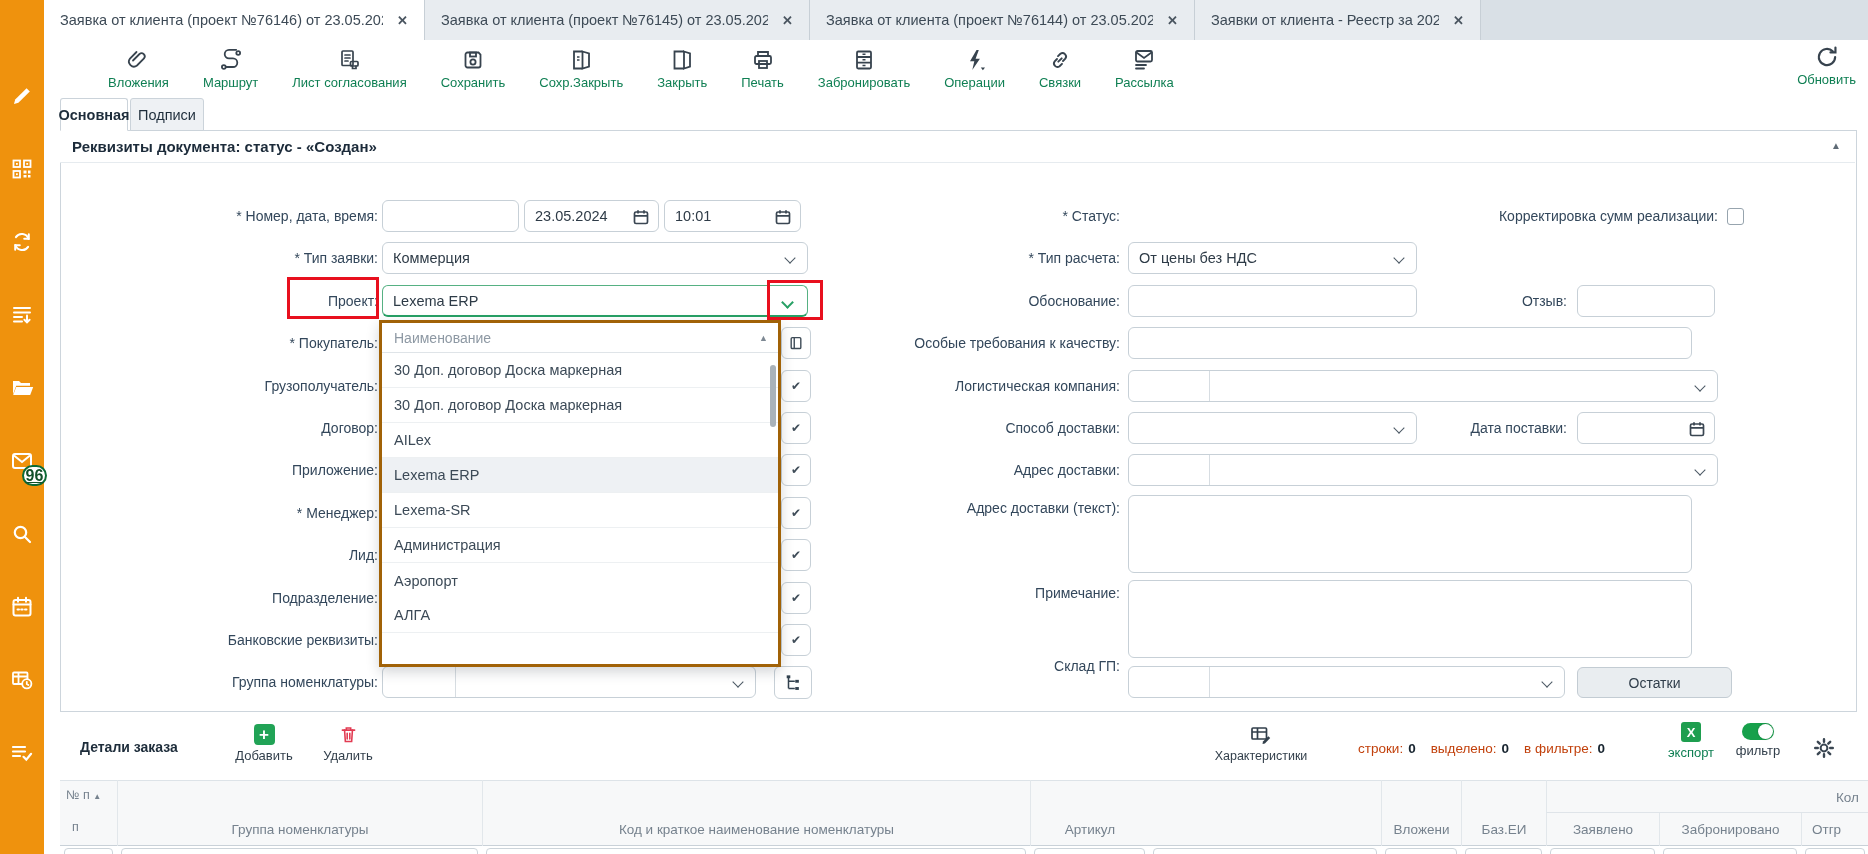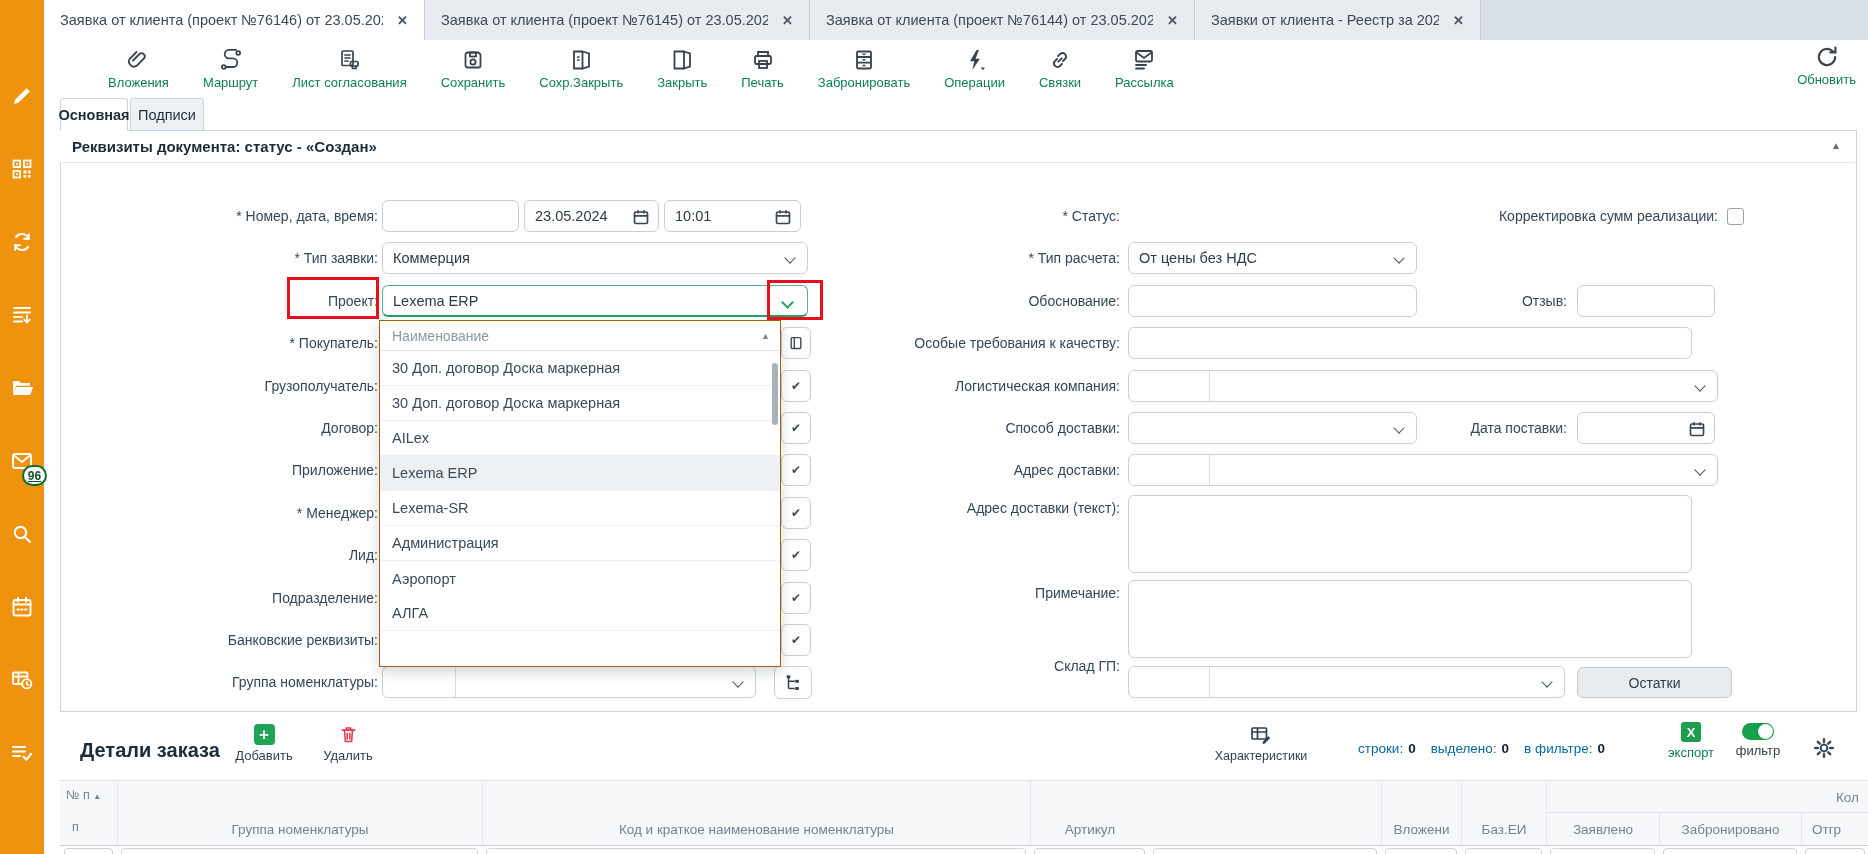--- a/index.html
+++ b/index.html
@@ -4,21 +4,21 @@
 <style>
   * { box-sizing: border-box; margin: 0; padding: 0; }
   html,body { background:#fff; font-family:"Liberation Sans", sans-serif; }
   #app { position:relative; width:1868px; height:854px; overflow:hidden; background:#fff; color:#33475b; font-size:14px; }
   .abs { position:absolute; }
   svg { display:block; }
 
   
   .sidebar { position:absolute; left:0; top:0; width:44px; height:854px; background:#ef920d; display:flex; flex-direction:column; align-items:center; padding-top:84px; gap:49px; z-index:9; }
   .sicon { width:24px; height:24px; color:#fff; position:relative; cursor:pointer; }
-  .mail-badge { position:absolute; right:-13px; bottom:-13px; min-width:25px; height:21px; background:#fff; border:2px solid #0d6b36; border-radius:11px; color:#13502a; font-size:12px; font-weight:bold; display:flex; align-items:center; justify-content:center;text-decoration:underline; }
+  .mail-badge { position:absolute; right:-13px; bottom:-13px; min-width:25px; height:21px; background:#fff; border:2px solid #0d6b36; border-radius:11px; color:#13502a; font-size:16px; font-weight:bold; display:flex; align-items:center; justify-content:center;text-decoration:underline; }
 
   
   .tabbar { position:absolute; left:44px; top:0; width:1824px; height:40px; background:#d9e0e6; display:flex; }
   .wtab { height:40px; display:flex; align-items:center; padding:0 16px; background:#e8ecf0; border-right:1px solid #c7cfd6; font-size:14.5px; color:#3d4a56; cursor:pointer; }
   .wtab.active { background:#fff; }
   .wtab .ttl { white-space:nowrap; overflow:hidden; }
   .wtab .x { margin-left:14px; color:#4a5560; font-size:13px; font-weight:bold; cursor:pointer; }
 
   
   .toolbar { position:absolute; left:44px; top:40px; width:1824px; height:57px; background:#fff; display:flex; align-items:center; padding-left:64px; gap:34px; }
@@ -44,39 +44,39 @@
   .chev { position:absolute; right:13px; top:11px; width:8px; height:8px; border-right:1.8px solid #4b5864; border-bottom:1.8px solid #4b5864; transform:rotate(45deg); }
   .calico { position:absolute; right:9px; top:8px; color:#3a4652; }
   .divider { position:absolute; top:0; bottom:0; width:1px; background:#d7dde2; }
   .proj { border:1px solid #56b183; border-bottom:2px solid #27a065; }
   .greenchev { position:absolute; right:15px; top:12px; width:9px; height:9px; border-right:2.2px solid #27a065; border-bottom:2.2px solid #27a065; transform:rotate(45deg); }
   .sbtn { position:absolute; width:30px; height:32px; background:#fff; border:1px solid #c7d0d7; border-radius:6px; display:flex; align-items:center; justify-content:center; color:#3f4c58; font-size:12px; cursor:pointer; z-index:2; }
   .graybtn { position:absolute; background:#e9edf0; border:1px solid #c3ccd3; border-radius:6px; display:flex; align-items:center; justify-content:center; color:#2f3d4a; font-size:14px; cursor:pointer; }
   .checkbox { position:absolute; width:17px; height:17px; border:1.5px solid #97a4ae; border-radius:3px; background:#fff; cursor:pointer; }
 
   
-  .dd { position:absolute; left:379px; top:320px; width:402px; height:347px; background:#fff; border:1px solid #a16207; box-shadow:0 5px 12px rgba(40,50,60,.2); z-index:5; }
+  .dd { position:absolute; left:379px; top:320px; width:402px; height:347px; background:#fff; border:3px solid #a16207; box-shadow:0 5px 12px rgba(40,50,60,.2); z-index:5; }
   .dd-head { height:30px; border-bottom:1px solid #dfe4e8; color:#8d98a3; display:flex; align-items:center; padding:0 12px; font-size:14px; position:relative; }
   .dd-item { height:35px; border-bottom:1px solid #edf0f2; display:flex; align-items:center; padding:0 12px; color:#3c4a57; font-size:14.5px; cursor:pointer; }
   .dd-item.selected { background:#eef1f4; }
   .dd-thumb { position:absolute; right:2px; top:42px; width:6px; height:62px; background:#a9b2ba; border-radius:3px; cursor:pointer; }
   .sortarr { position:absolute; right:10px; top:10px; font-size:9px; color:#7d8893; }
 
   .redbox { position:absolute; border:3px solid #e8101e; z-index:6; pointer-events:none; }
 
   
-  .od-title { position:absolute; left:80px; top:739px; font-weight:bold; font-size:20px; color:#1d2c3a; }
+  .od-title { position:absolute; left:80px; top:739px; font-weight:bold; font-size:14px; color:#1d2c3a; }
   .act { position:absolute; display:flex; flex-direction:column; align-items:center; gap:3px; color:#323f4b; font-size:13px; cursor:pointer; }
   .plusbtn { width:21px; height:21px; background:#21a356; border-radius:4px; color:#fff; font-size:17px; font-weight:bold; display:flex; align-items:center; justify-content:center; }
   .xlsbtn { width:20px; height:20px; background:#1e9e4f; border-radius:3px; color:#fff; font-size:13px; font-weight:bold; display:flex; align-items:center; justify-content:center; }
   .toggle { width:32px; height:17px; background:#17a04b; border-radius:9px; position:relative; }
   .toggle .knob { position:absolute; right:1px; top:1px; width:15px; height:15px; background:#fff; border-radius:50%; box-shadow:0 0 2px rgba(0,0,0,.3); }
   .counters { position:absolute; left:1358px; top:741px; display:flex; align-items:center; gap:15px; }
   .cpair { display:flex; gap:5px; align-items:center; }
-  .clabel { color:#0369a1; font-size:13.5px; }
+  .clabel { color:#c2410c; font-size:13.5px; }
   .cval { color:#16232e; font-size:13.5px; font-weight:bold; }
 
   
   .thead-bg { position:absolute; left:60px; top:780px; width:1808px; height:66px; background:#f7f8f9; border-top:1px solid #dde3e8; border-bottom:1px solid #c9d1d8; }
   .th { position:absolute; color:#76828e; font-size:13.5px; display:flex; align-items:flex-end; justify-content:center; padding-bottom:9px; border-left:1px solid #e2e7eb; cursor:pointer; overflow:hidden; white-space:nowrap; }
   .fin { position:absolute; top:848px; height:22px; background:#fff; border:1px solid #ccd4da; border-radius:4px; }
 </style>
 </head>
 <body>
 

